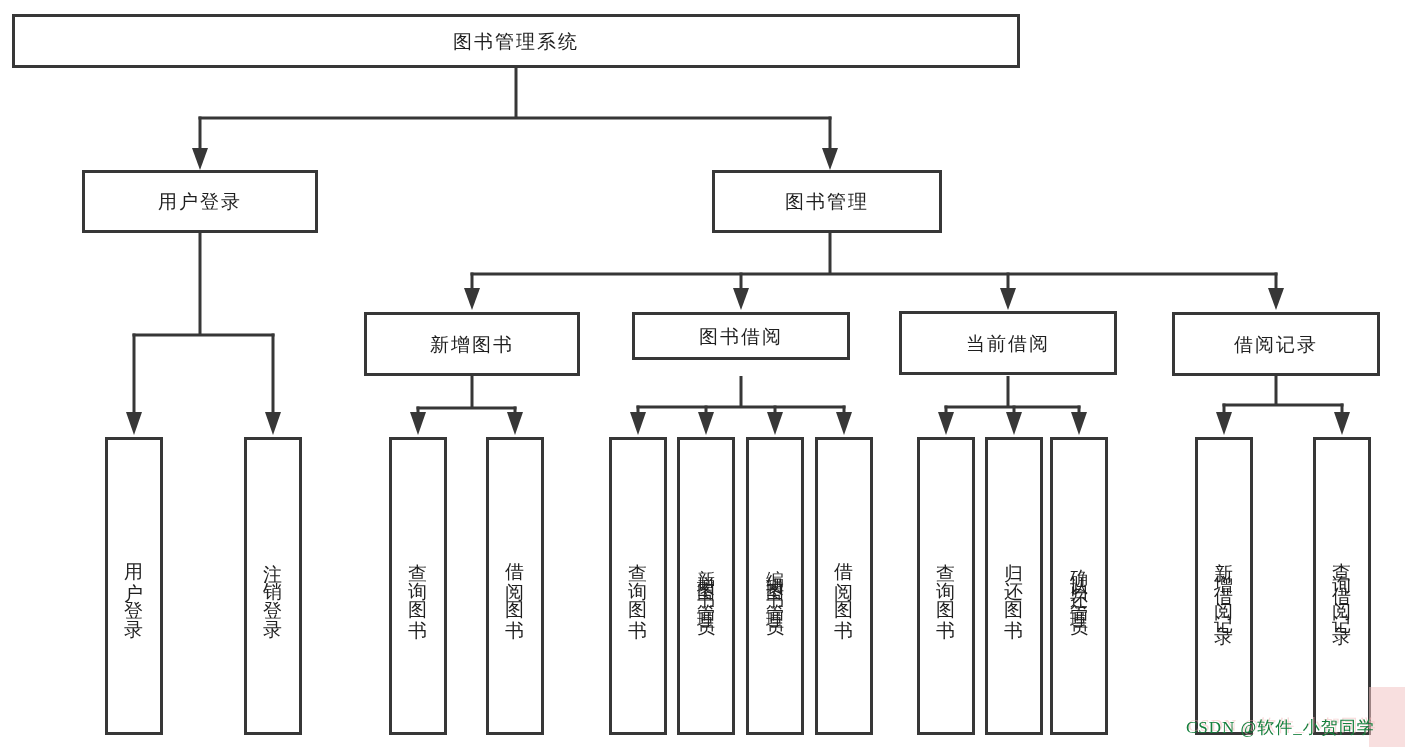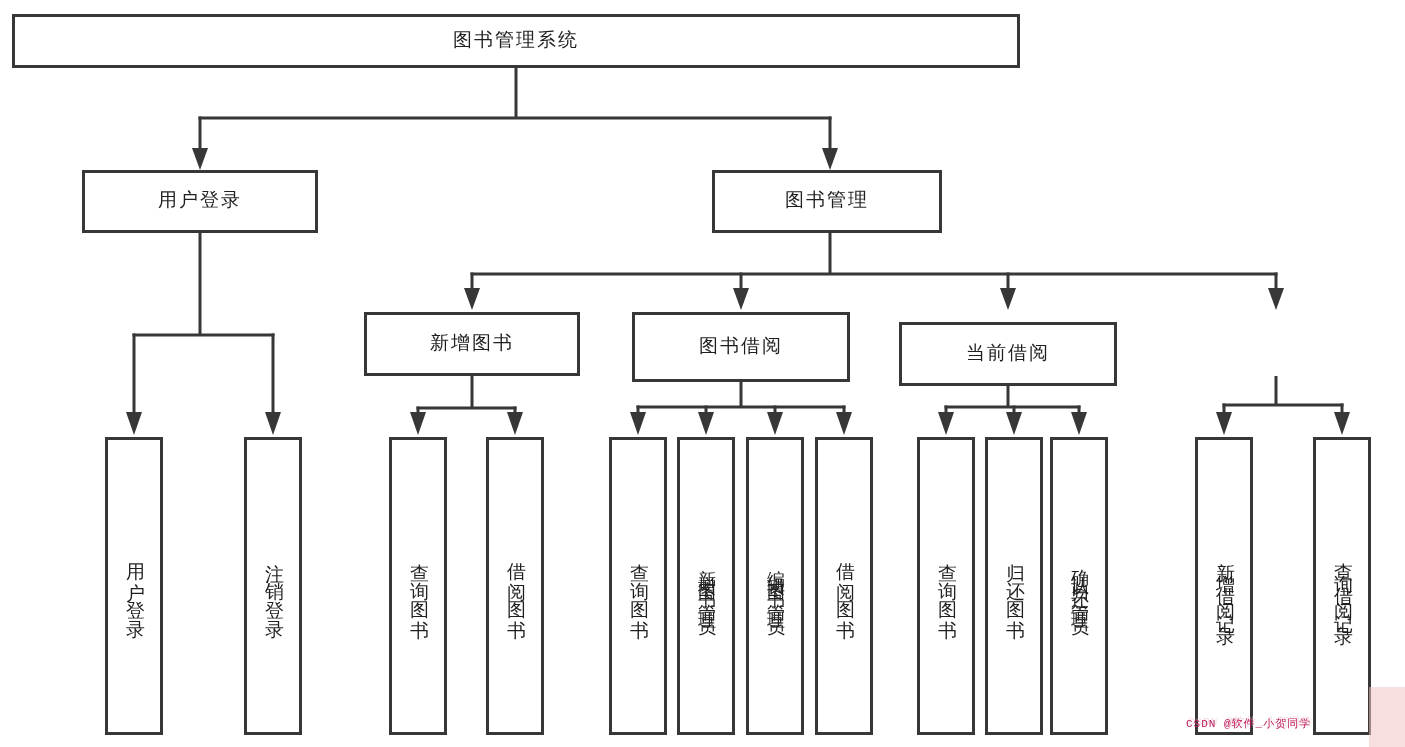--- a/index.html
+++ b/index.html
@@ -1,21 +1,21 @@
 <!DOCTYPE html>
 <html><head>
 <meta charset="utf-8">
 <style>
   html, body { margin: 0; padding: 0; background: #ffffff; }
   #canvas {
     position: relative;
     width: 1405px;
     height: 747px;
     background: #ffffff;
-    font-family: Liberation Mono, monospace;
+    font-family: Liberation Serif, serif;
     overflow: hidden;
   }
   #connectors {
     position: absolute;
     left: 0; top: 0;
     width: 1405px; height: 747px;
   }
   .node {
     position: absolute;
     box-sizing: border-box;
@@ -44,22 +44,22 @@
     line-height: 1;
     letter-spacing: 19px;
     white-space: nowrap;
   }
   .v-label.mid  { letter-spacing: 13px; }
   .v-label.long { letter-spacing: 7px; font-size: 18px; }
   #watermark {
     position: absolute;
     left: 1186px;
     top: 716px;
-    font-size: 11px;
-    color: #be185d;
+    font-size: 17px;
+    color: #15803d;
     letter-spacing: 1px;
     white-space: nowrap;
     text-shadow: 2px -2px 0 rgba(240, 185, 185, 0.55);
   }
   #watermark-corner {
     position: absolute;
     left: 1369px;
     top: 687px;
     width: 36px;
     height: 60px;
@@ -148,25 +148,28 @@
   <div class="node" style="left:82px; top:170px; width:236px; height:63px;">
     <span class="h-label">用户登录</span>
   </div>
   <div class="node" style="left:712px; top:170px; width:230px; height:63px;">
     <span class="h-label">图书管理</span>
   </div>
 
   <div class="node" style="left:364px; top:312px; width:216px; height:64px;">
     <span class="h-label">新增图书</span>
   </div>
-  <div class="node" style="left:632px; top:312px; width:218px; height:70px;">
+  <div class="node" style="left:632px; top:312px; width:218px; height:48px;">
     <span class="h-label">图书借阅</span>
   </div>
-  <div class="node" style="left:899px; top:322px; width:218px; height:64px;">
+  <div class="node" style="left:899px; top:311px; width:218px; height:64px;">
     <span class="h-label">当前借阅</span>
+  </div>
+  <div class="node" style="left:1172px; top:312px; width:208px; height:64px;">
+    <span class="h-label">借阅记录</span>
   </div>
 
   <div class="node leaf" style="left:105px;">
     <span class="v-label">用户登录</span>
   </div>
   <div class="node leaf" style="left:244px;">
     <span class="v-label">注销登录</span>
   </div>
   <div class="node leaf" style="left:389px;">
     <span class="v-label">查询图书</span>

